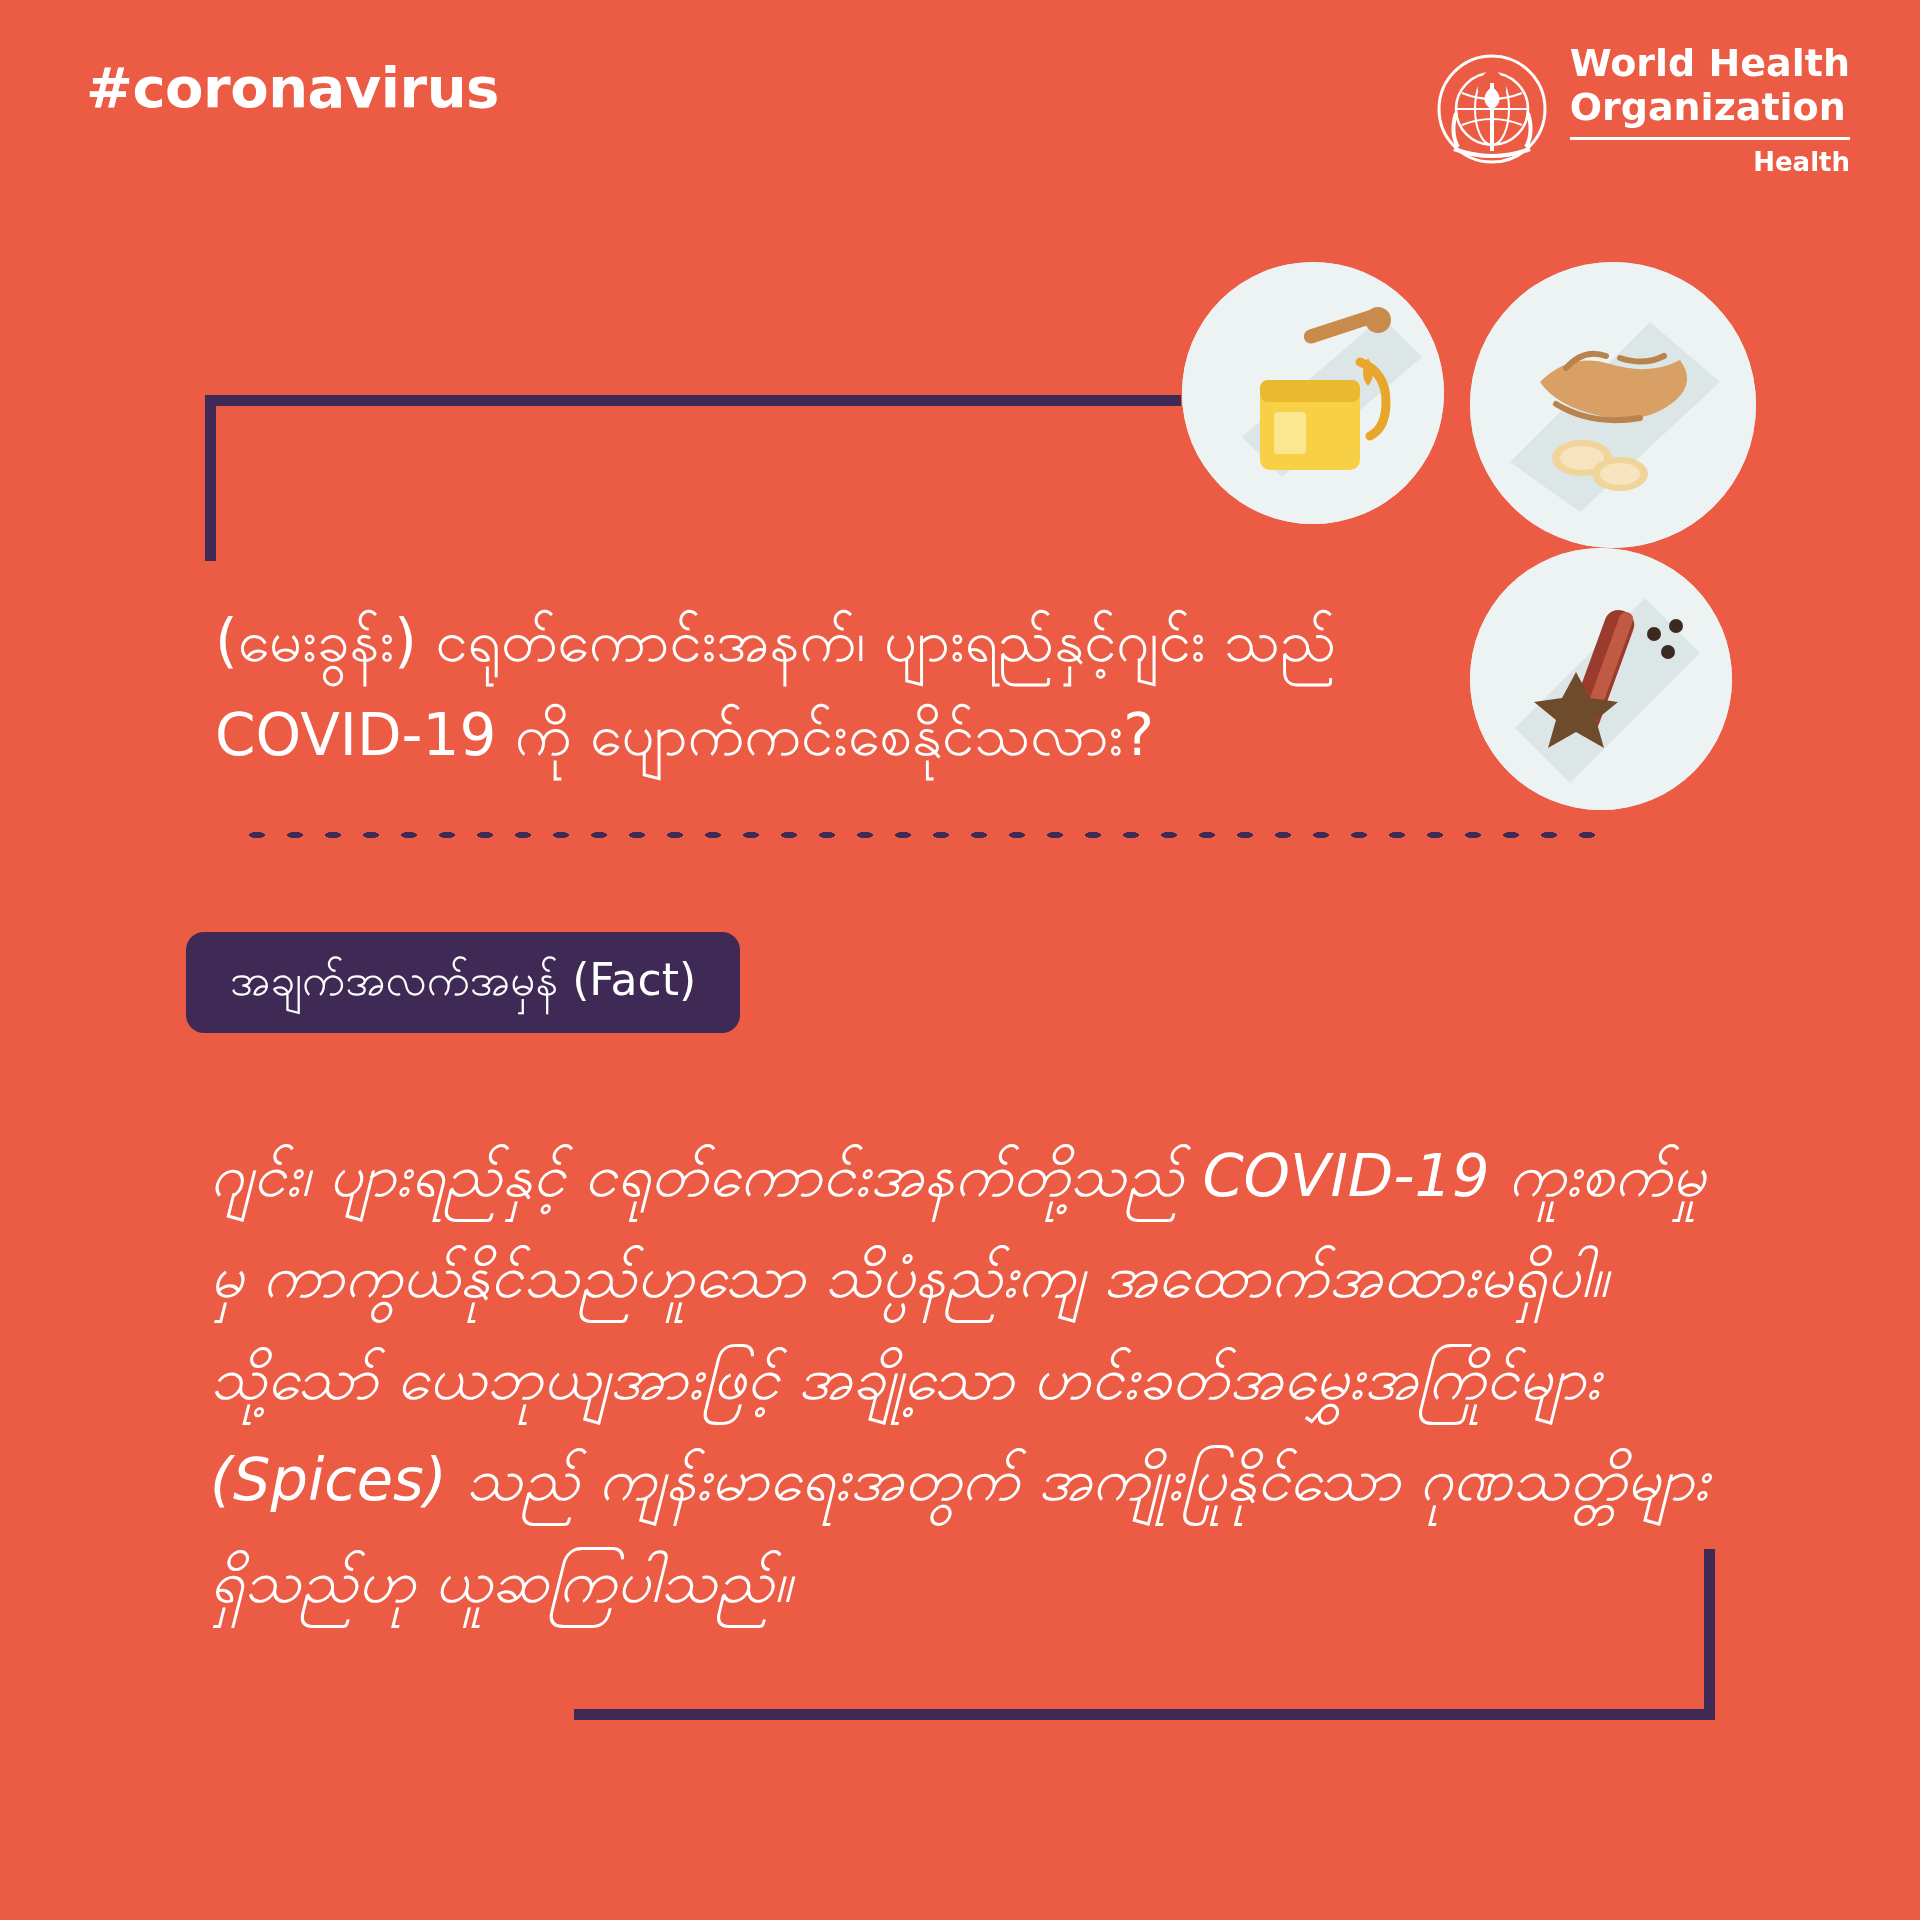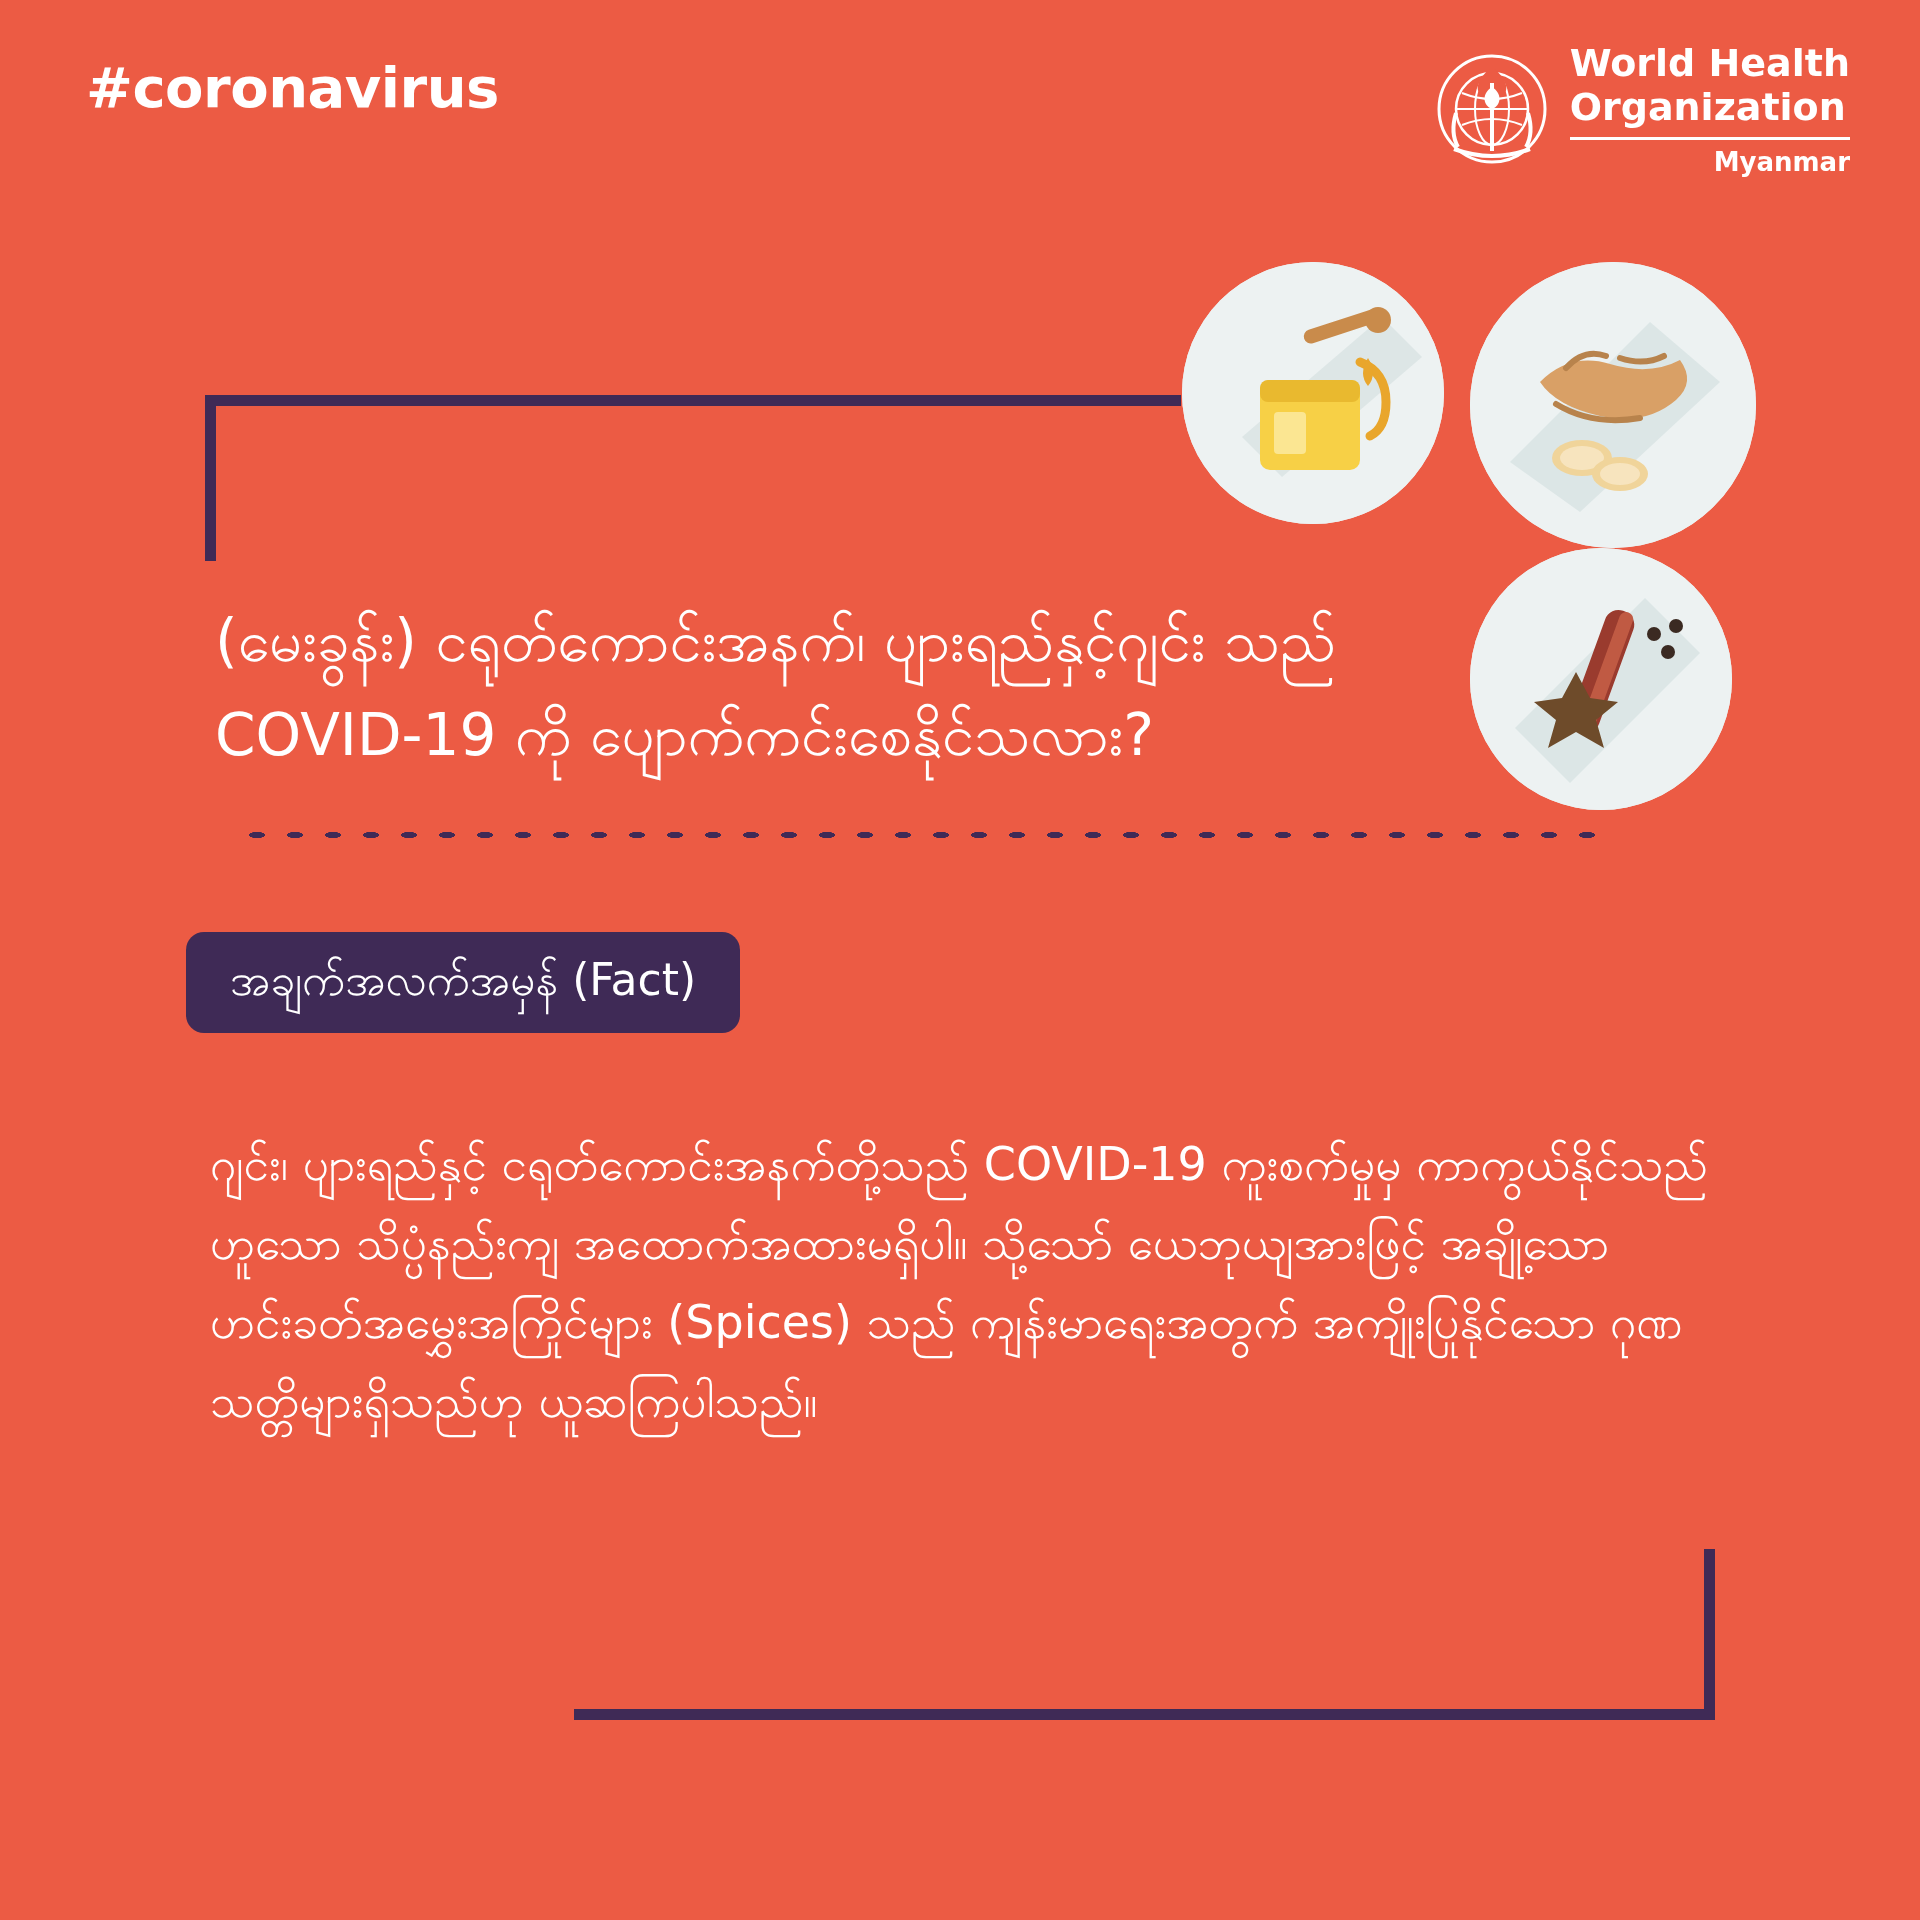--- a/index.html
+++ b/index.html
@@ -127,22 +127,23 @@
     margin-top: 12px;
   }
 
   
   #body-text {
     position: absolute;
     left: 210px;
     top: 1125px;
     width: 1510px;
     color: #FFFFFF;
-    font-size: 46px;
+    font-size: 59px;
     line-height: 1.72;
+    font-style: italic;
   }
 </style>
 </head>
 <body>
 
 <div id="hashtags">
   <div>#coronavirus</div>
 </div>
 
 <div id="who-logo">
@@ -158,21 +159,21 @@
     <path d="M18 96 Q56 110 94 96" fill="none" stroke="#FFFFFF" stroke-width="4"></path>
     <path d="M20 60 Q14 80 22 94" fill="none" stroke="#FFFFFF" stroke-width="4"></path>
     <path d="M92 60 Q98 80 90 94" fill="none" stroke="#FFFFFF" stroke-width="4"></path>
   </svg>
   <div>
     <div id="who-text">
       <div>World Health</div>
       <div>Organization</div>
     </div>
     <div id="who-rule"></div>
-    <div id="who-country">Myanmar</div>
+    <div id="who-country">Health</div>
   </div>
 </div>
 
 <div id="bracket-top" class="bracket"></div>
 <div id="bracket-bottom" class="bracket"></div>
 
 <div id="circle-honey" class="photo-circle">
   <svg viewBox="0 0 262 262" width="262" height="262">
     <rect width="262" height="262" fill="#EDF2F2"></rect>
     <polygon points="60,175 200,55 240,95 100,215" fill="#DDE6E6"></polygon>

